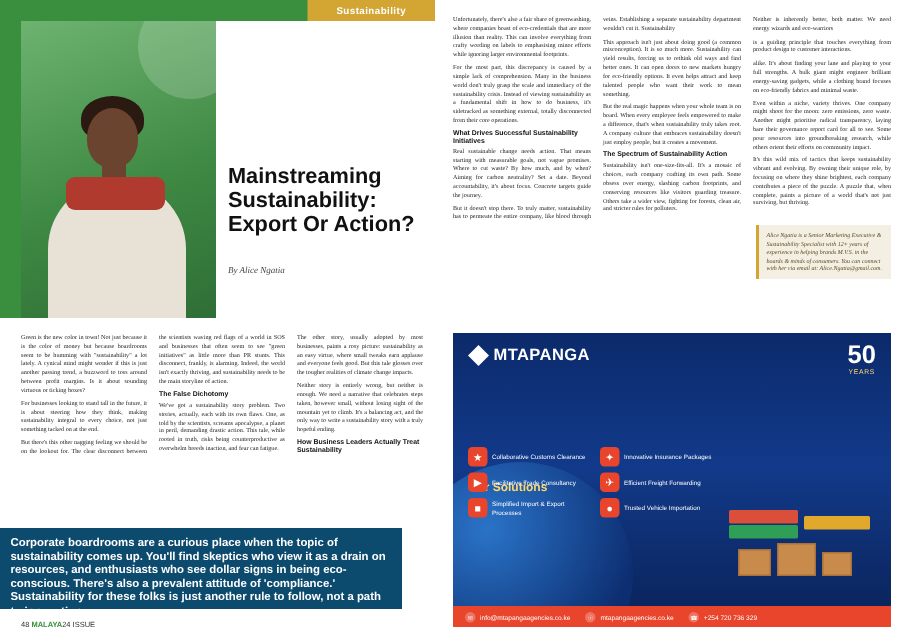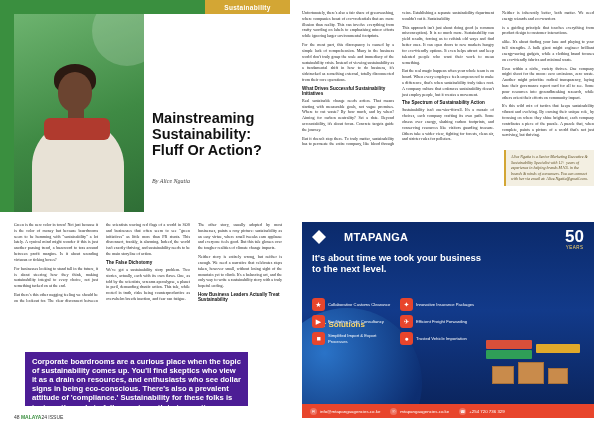--- a/index.html
+++ b/index.html
@@ -101,23 +101,23 @@
     font-size: 4.1px; line-height: 1.42;
     text-align: justify; color: #222222;
     margin-bottom: 3px;
   }
   .body-cols h4 {
     font-family: "Liberation Sans", sans-serif;
     font-size: 4.6px; font-weight: bold;
     color: #111111; margin: 3px 0 2px;
   }
   .pullquote {
-    position: absolute; left: 25px; top: 352px;
-    width: 223px; height: 54px;
-    background: #4c1d95;
+    position: absolute; left: 0; top: 352px;
+    width: 268px; height: 54px;
+    background: #0c4a6e;
     color: #ffffff;
     padding: 5px 7px;
     font-family: "Liberation Sans", sans-serif;
     font-weight: bold; font-size: 7.6px;
     line-height: 1.2;
   }
   .folio-left {
     position: absolute; left: 14px; bottom: 4px;
     font-family: "Liberation Sans", sans-serif;
     font-size: 5px; color: #333333;
@@ -162,21 +162,21 @@
     overflow: hidden;
   }
   .ad .globe {
     position: absolute; left: -30px; bottom: -40px;
     width: 150px; height: 150px; border-radius: 50%;
     background: radial-gradient(circle at 35% 30%, #2f7fd6, #0d2f73 70%);
     opacity: .85;
   }
   .ad-logo {
     position: absolute; left: 10px; top: 8px;
-    display: flex; align-items: center; gap: 18px;
+    display: flex; align-items: center; gap: 3px;
   }
   .ad-logo .mark {
     width: 14px; height: 14px;
     background: #ffffff;
     clip-path: polygon(50% 0%, 100% 50%, 50% 100%, 0% 50%);
   }
   .ad-logo .name {
     color: #ffffff; font-family: "Liberation Sans", sans-serif;
     font-weight: bold; font-size: 11px; letter-spacing: .3px;
   }
@@ -260,21 +260,21 @@
 
     <div class="hero-photo">
       <div class="sun"></div>
       <div class="person-hair"></div>
       <div class="person-head"></div>
       <div class="person-neck"></div>
       <div class="person-body"></div>
       <div class="scarf"></div>
     </div>
 
-    <div class="headline">Mainstreaming Sustainability: Fluff Or Action?</div>
+    <div class="headline">Mainstreaming Sustainability: Export Or Action?</div>
     <div class="byline">By Alice Ngatia</div>
 
     <div class="body-cols">
       <p>Green is the new color in town! Not just because it is the color of money but because boardrooms seem to be humming with "sustainability" a lot lately. A cynical mind might wonder if this is just another passing trend, a buzzword to toss around between profit margins. Is it about sounding virtuous or ticking boxes?</p>
       <p>For businesses looking to stand tall in the future, it is about steering how they think, making sustainability integral to every choice, not just something tacked on at the end.</p>
       <p>But there's this other nagging feeling we should be on the lookout for. The clear disconnect between the scientists waving red flags of a world in SOS and businesses that often seem to see "green initiatives" as little more than PR stunts. This disconnect, frankly, is alarming. Indeed, the world isn't exactly thriving, and sustainability needs to be the main storyline of action.</p>
       <h4>The False Dichotomy</h4>
       <p>We've got a sustainability story problem. Two stories, actually, each with its own flaws. One, as told by the scientists, screams apocalypse, a planet in peril, demanding drastic action. This tale, while rooted in truth, risks being counterproductive as overwhelm breeds inaction, and fear can fatigue.</p>
       <p>The other story, usually adopted by most businesses, paints a rosy picture: sustainability as an easy virtue, where small tweaks earn applause and everyone feels good. But this tale glosses over the tougher realities of climate change impacts.</p>
       <p>Neither story is entirely wrong, but neither is enough. We need a narrative that celebrates steps taken, however small, without losing sight of the mountain yet to climb. It's a balancing act, and the only way to write a sustainability story with a truly hopeful ending.</p>
@@ -315,21 +315,20 @@
       <div class="ad-logo">
         <div class="mark"></div>
         <div class="name">MTAPANGA</div>
       </div>
 
       <div class="ad-badge">
         <div class="num">50</div>
         <div class="sub">YEARS</div>
       </div>
 
-      <div class="ad-head">It's about time we took your business to the next level.</div>
       <div class="ad-sol-title">Our Solutions</div>
 
       <div class="ad-grid">
         <div class="ad-item">
           <div class="ico">★</div>
           <div class="txt">Collaborative Customs Clearance</div>
         </div>
         <div class="ad-item">
           <div class="ico">✦</div>
           <div class="txt">Innovative Insurance Packages</div>

